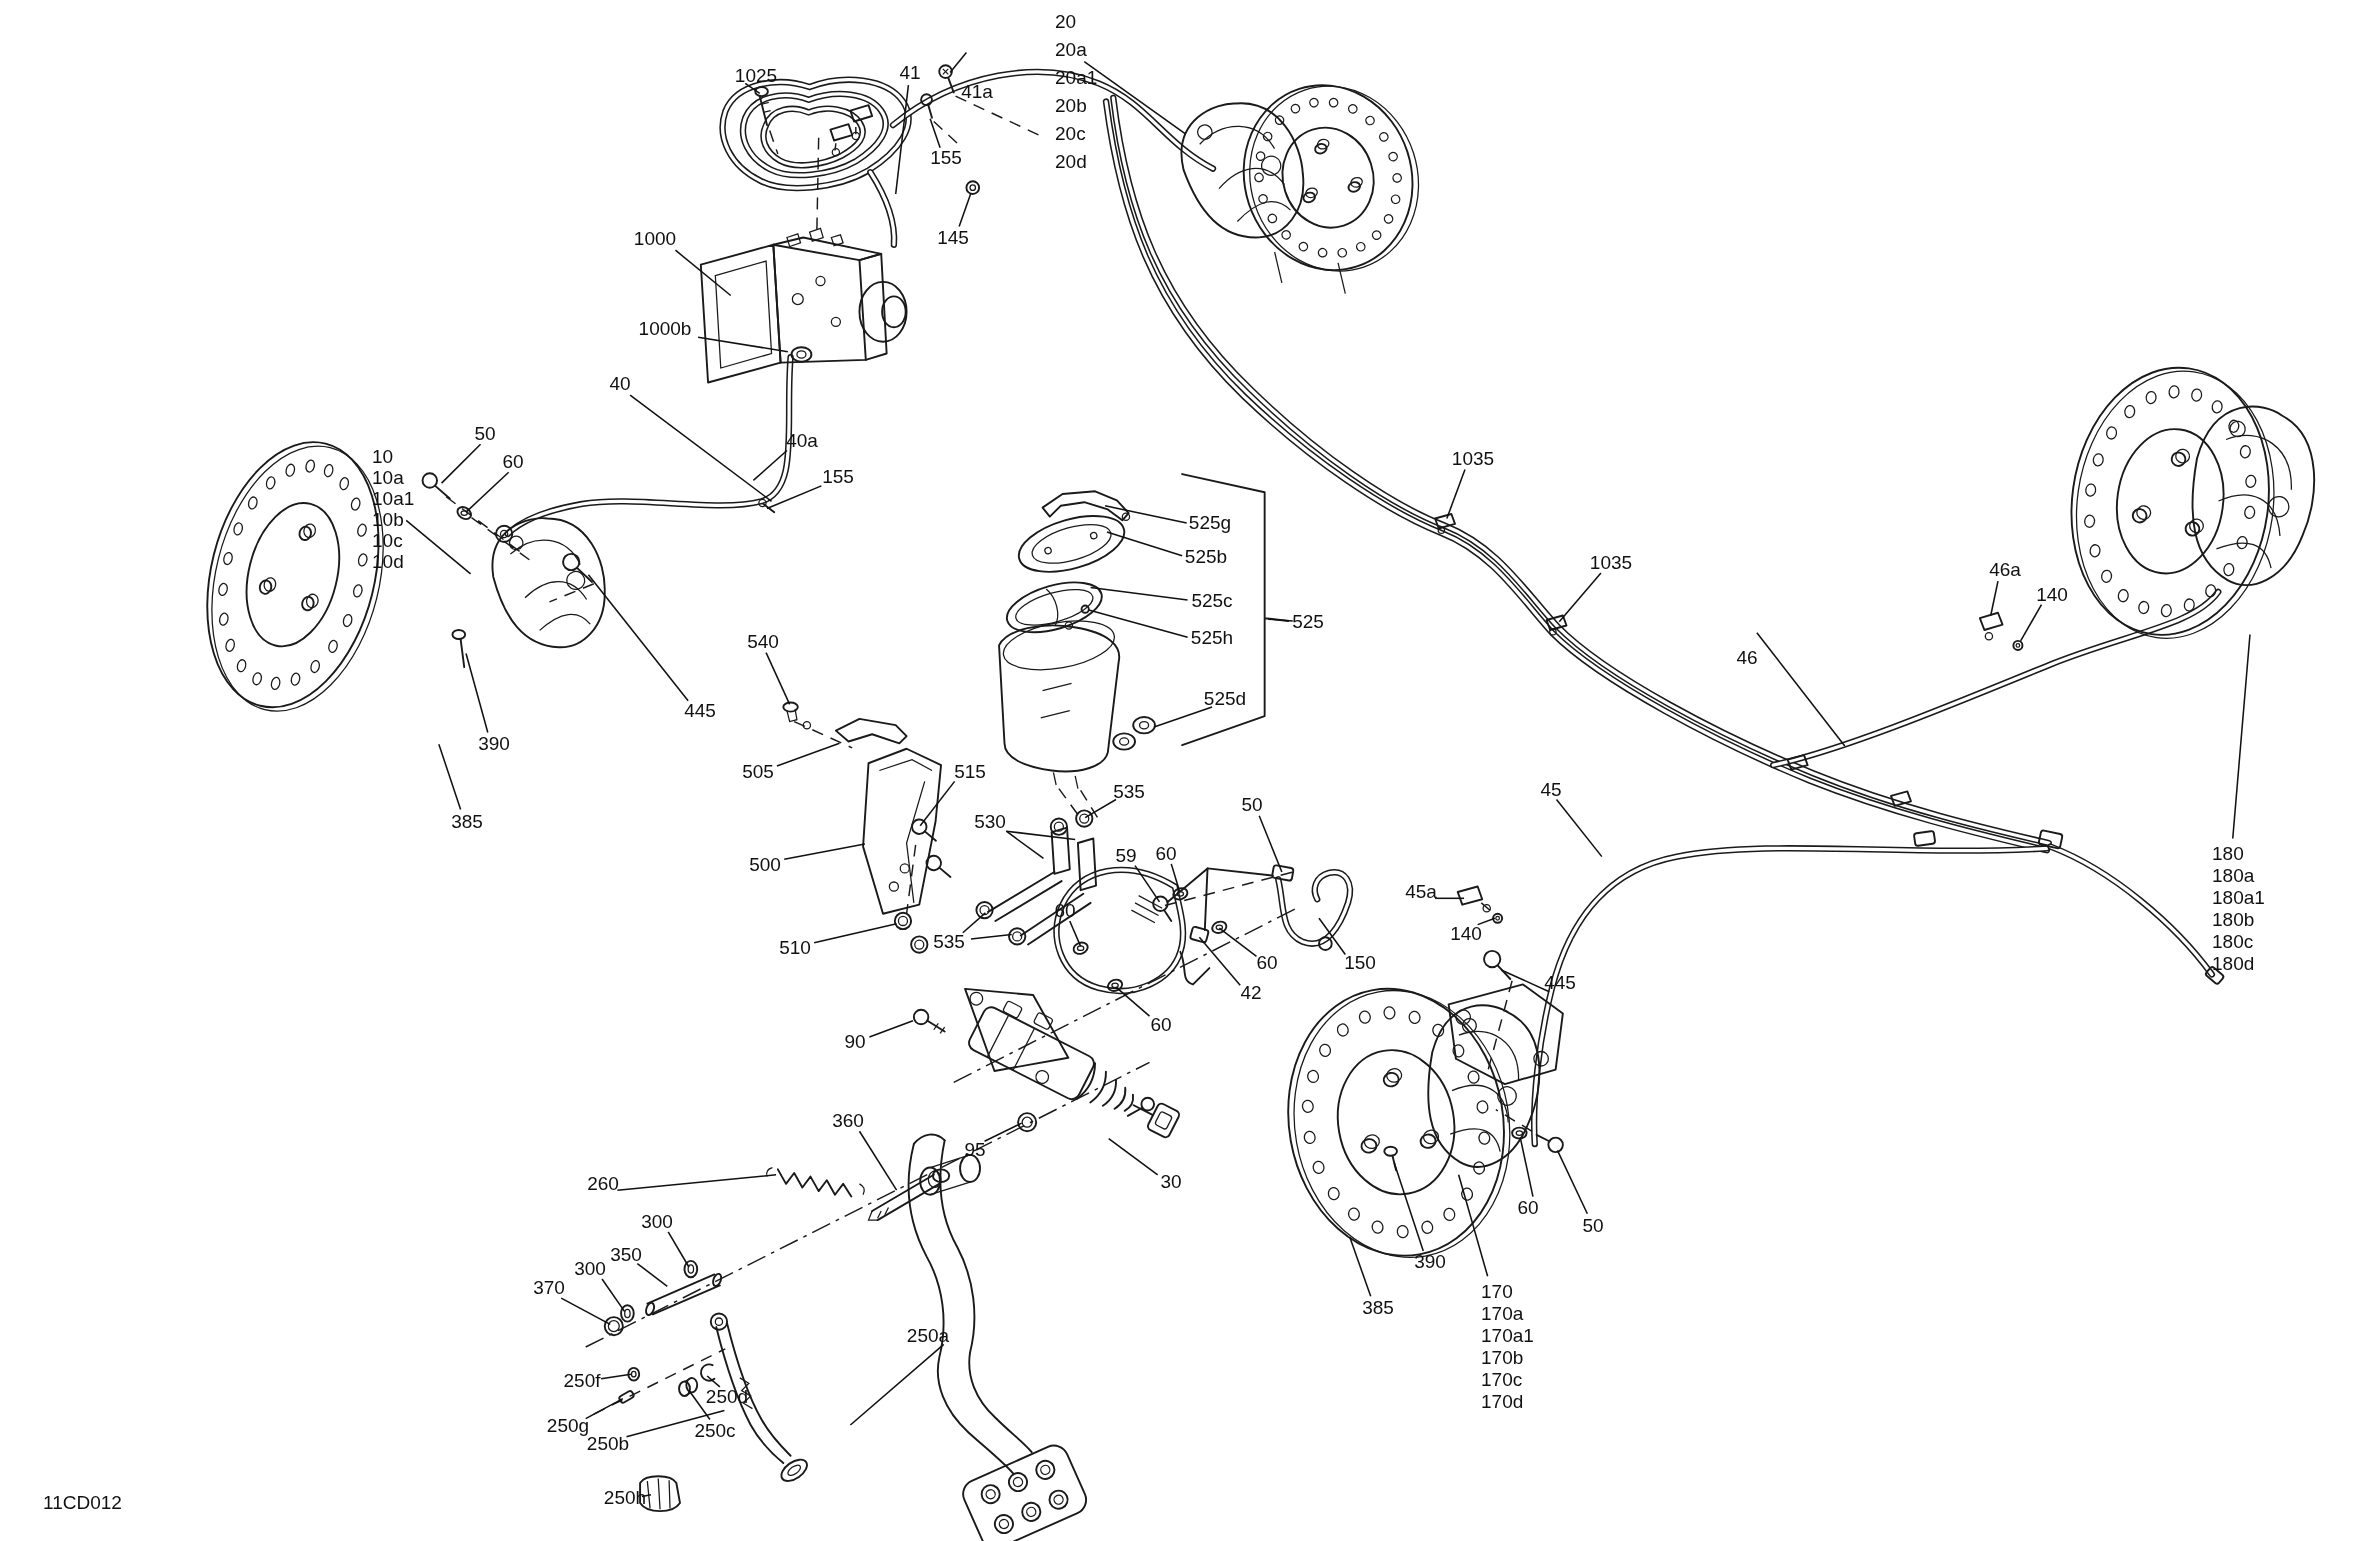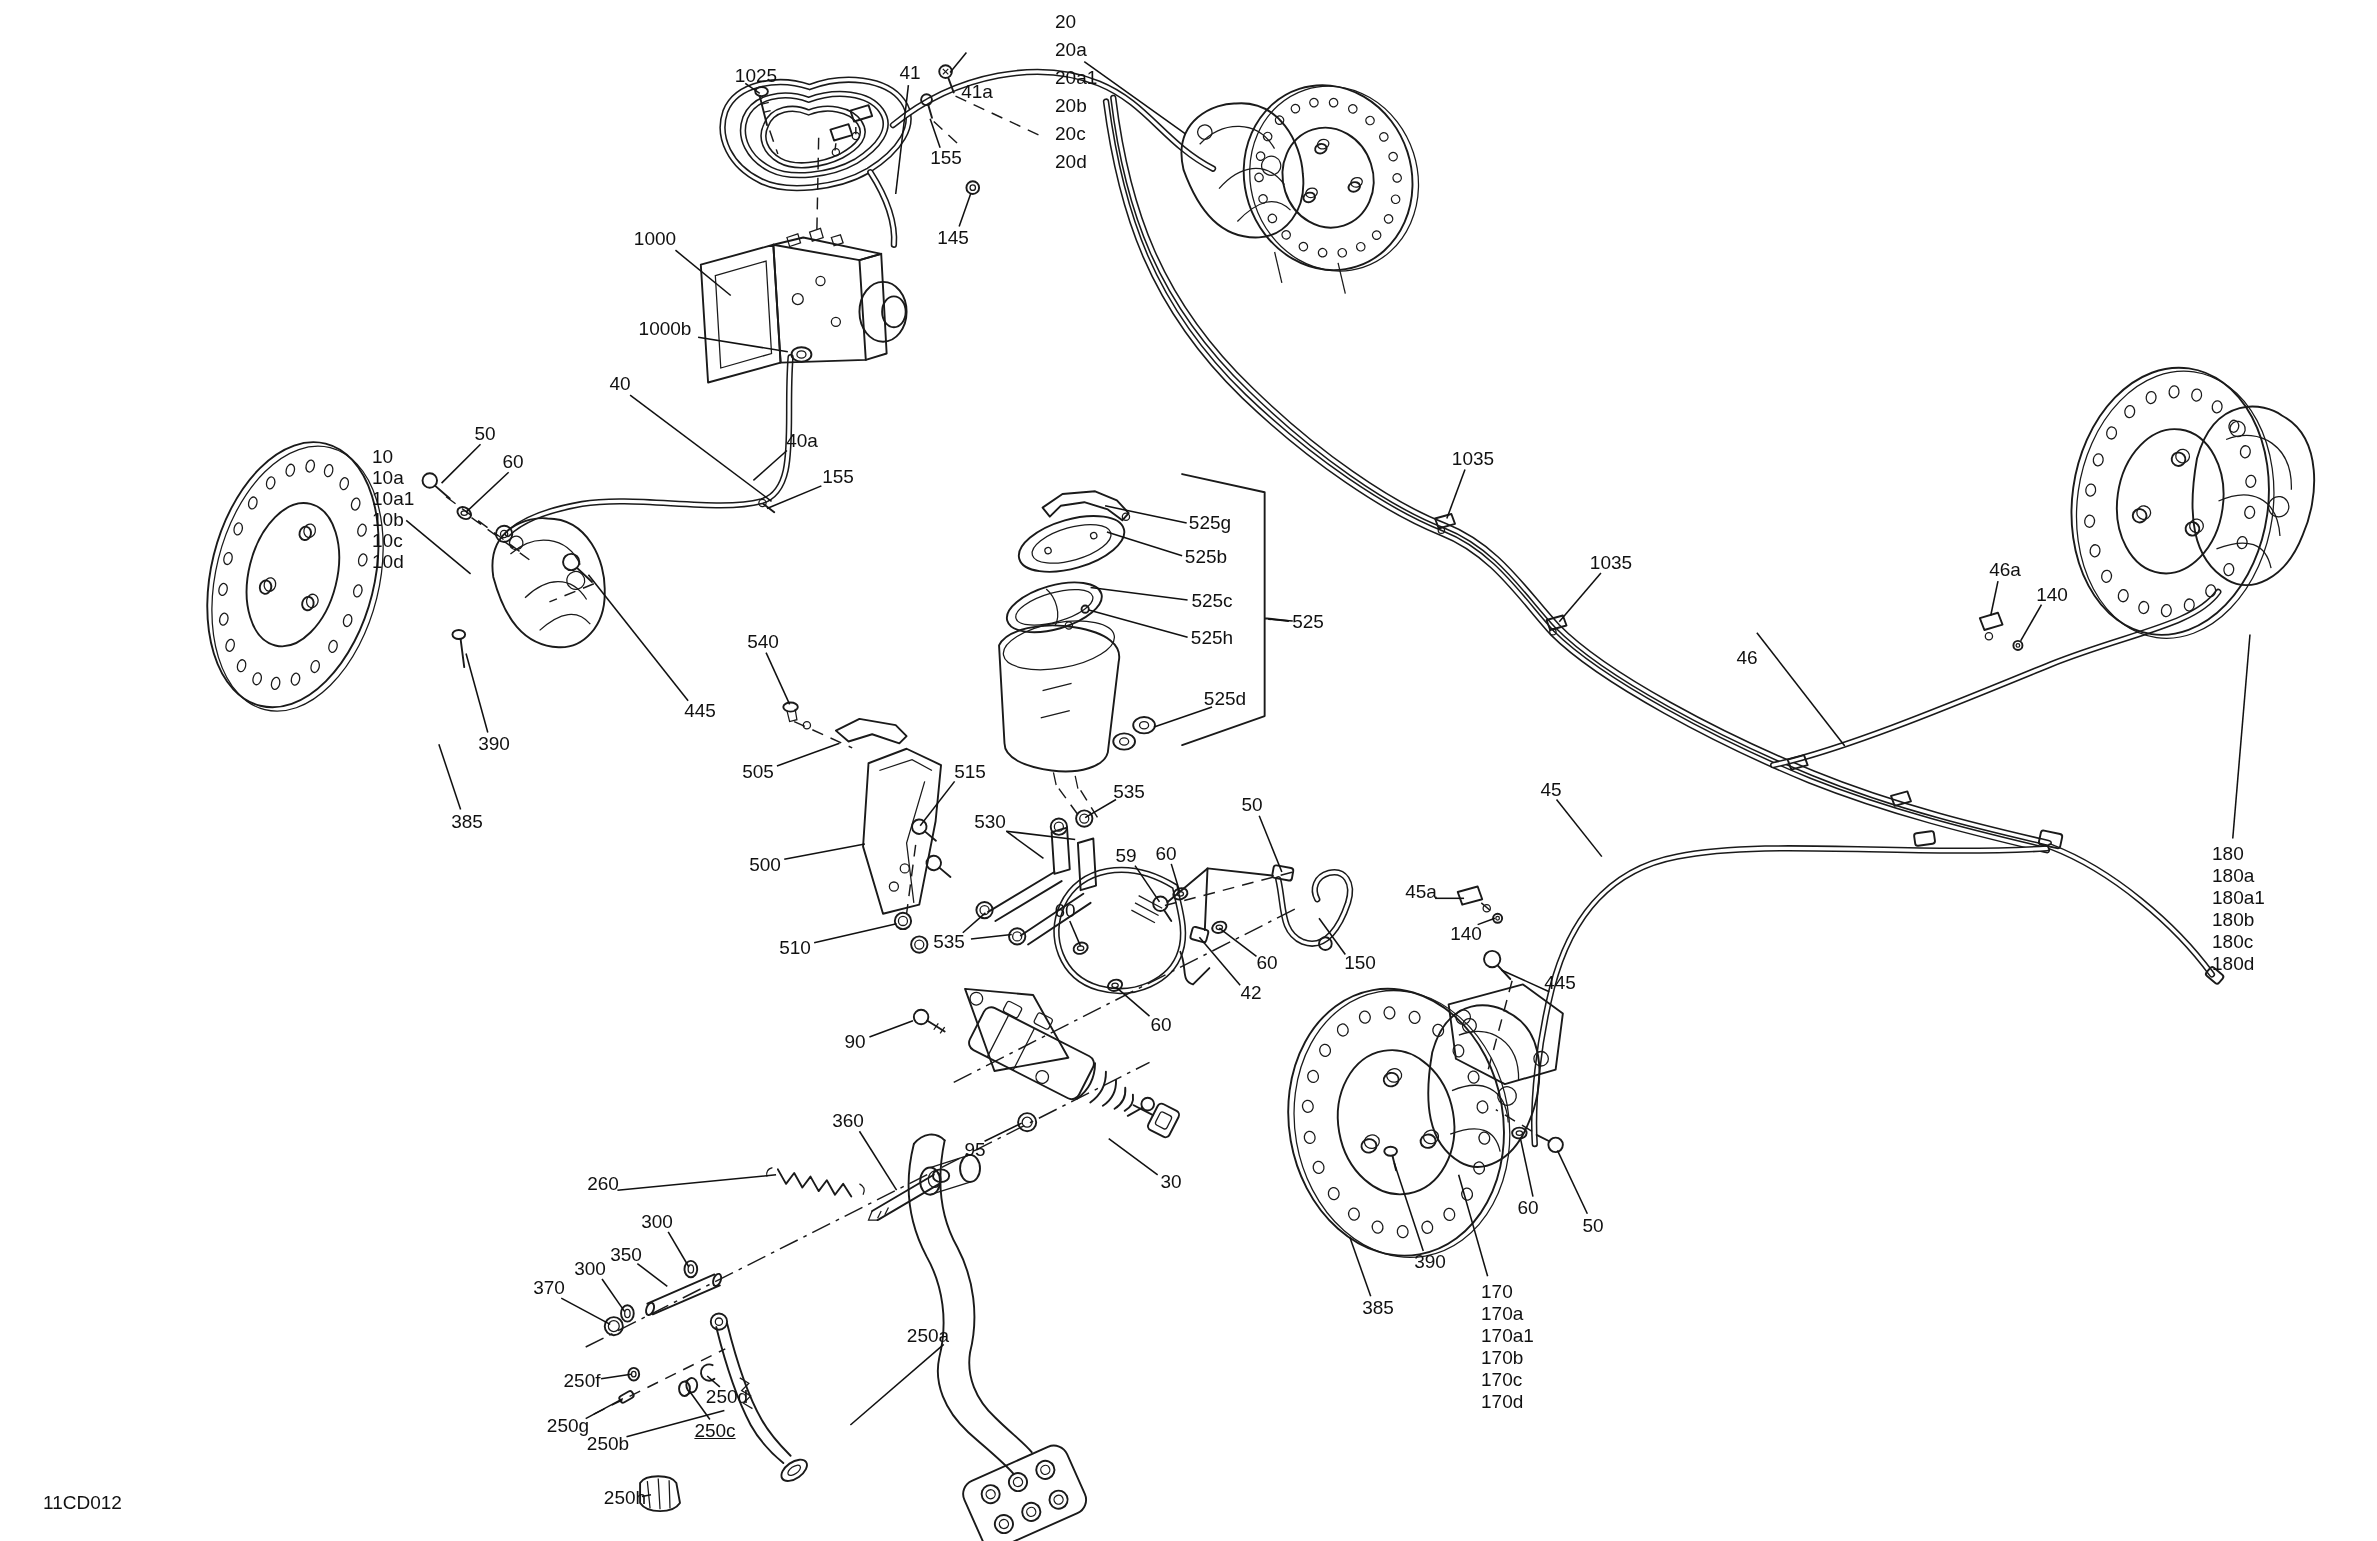--- a/index.html
+++ b/index.html
@@ -643,21 +643,21 @@
       <div class="label center" style="left: 1171px; top: 1182px;">30</div>
       <div class="label center" style="left: 848px; top: 1121px;">360</div>
       <div class="label center" style="left: 603px; top: 1184px;">260</div>
       <div class="label center" style="left: 657px; top: 1222px;">300</div>
       <div class="label center" style="left: 626px; top: 1255px;">350</div>
       <div class="label center" style="left: 590px; top: 1269px;">300</div>
       <div class="label center" style="left: 549px; top: 1288px;">370</div>
       <div class="label center" style="left: 582px; top: 1381px;">250f</div>
       <div class="label center" style="left: 568px; top: 1426px;">250g</div>
       <div class="label center" style="left: 608px; top: 1444px;">250b</div>
-      <div class="label center" style="left: 715px; top: 1431px; text-decoration: underline;">250c</div>
+      <div class="label center" style="left: 715px; top: 1431px;">250c</div>
       <div class="label center" style="left: 727px; top: 1397px;">250d</div>
       <div class="label center" style="left: 625px; top: 1498px;">250h</div>
       <div class="label center" style="left: 928px; top: 1336px;">250a</div>
       <div class="label center" style="left: 1378px; top: 1308px;">385</div>
       <div class="label center" style="left: 1430px; top: 1262px;">390</div>
       <div class="label" style="left: 1481px; top: 1281px; line-height: 22px;">170
 170a
 170a1
 170b
 170c

